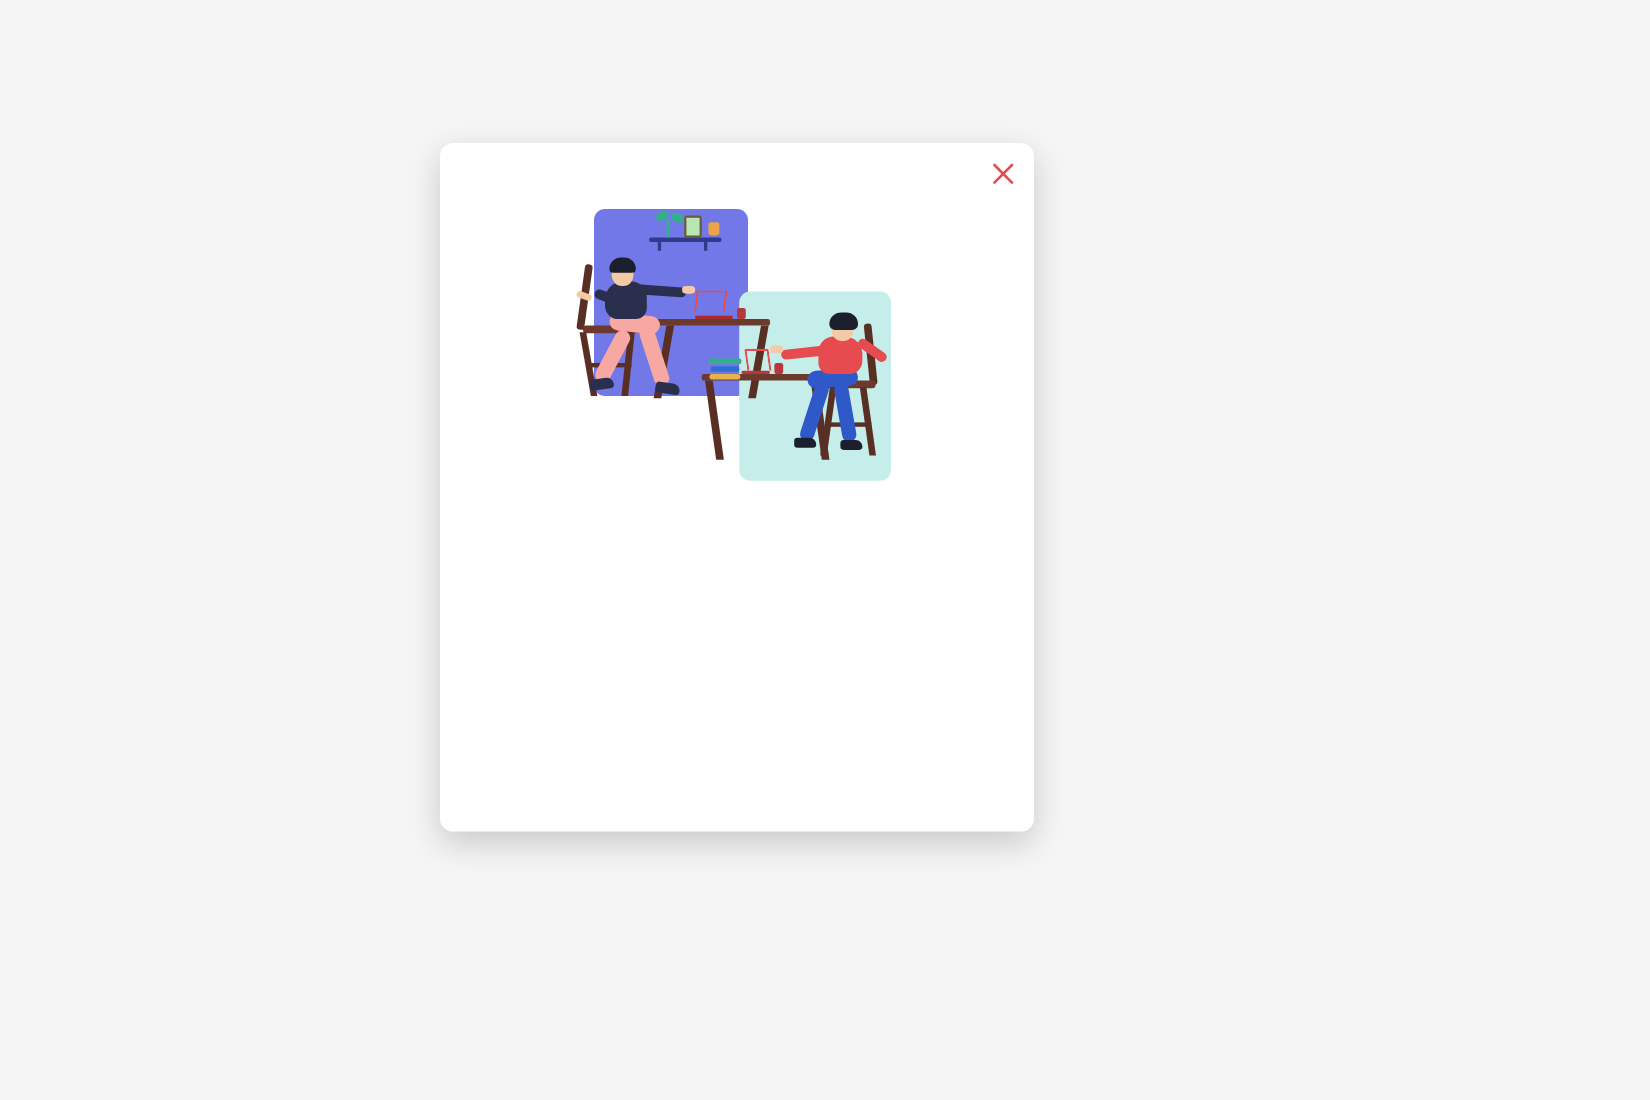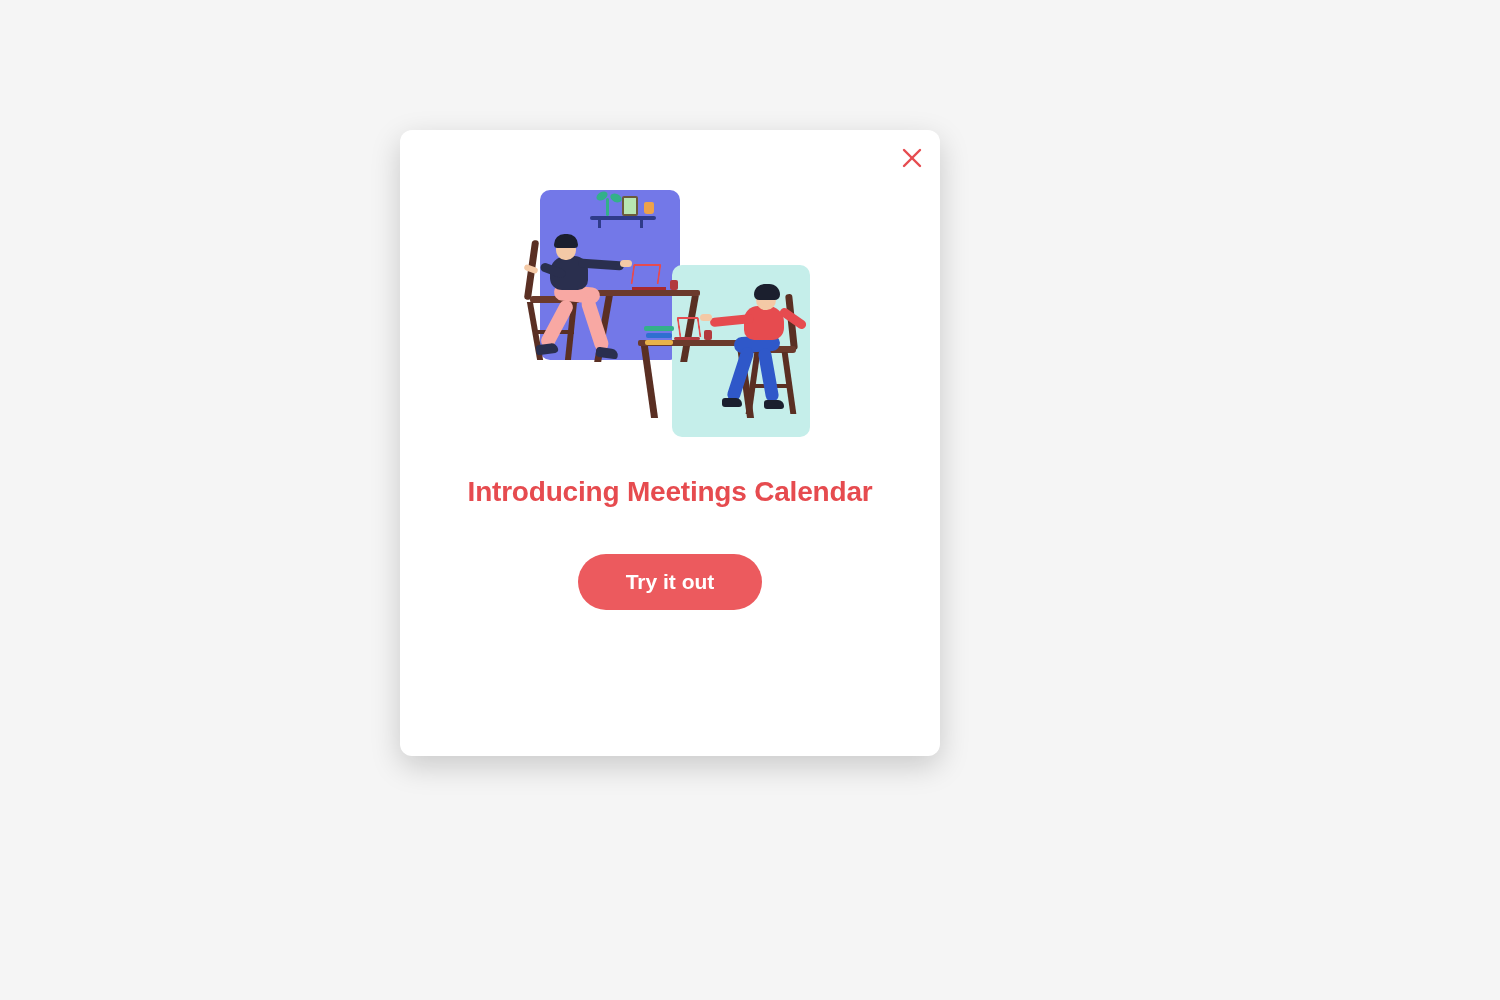--- a/index.html
+++ b/index.html
@@ -248,18 +248,16 @@
         <div class="p2-shoeB"></div>
       <div class="p2-torso"></div>
       <div class="p2-armL"></div>
         <div class="p2-handL"></div>
       <div class="p2-armR"></div>
       <div class="p2-head"></div>
         <div class="p2-hair"></div>
     </div>
   </div>
 
-  <h1 class="title">Introducing Meetings Calendar</h1>
-
-
-  <button class="cta">Try it out</button>
+
+
 
 </div>
 
 </body></html>

